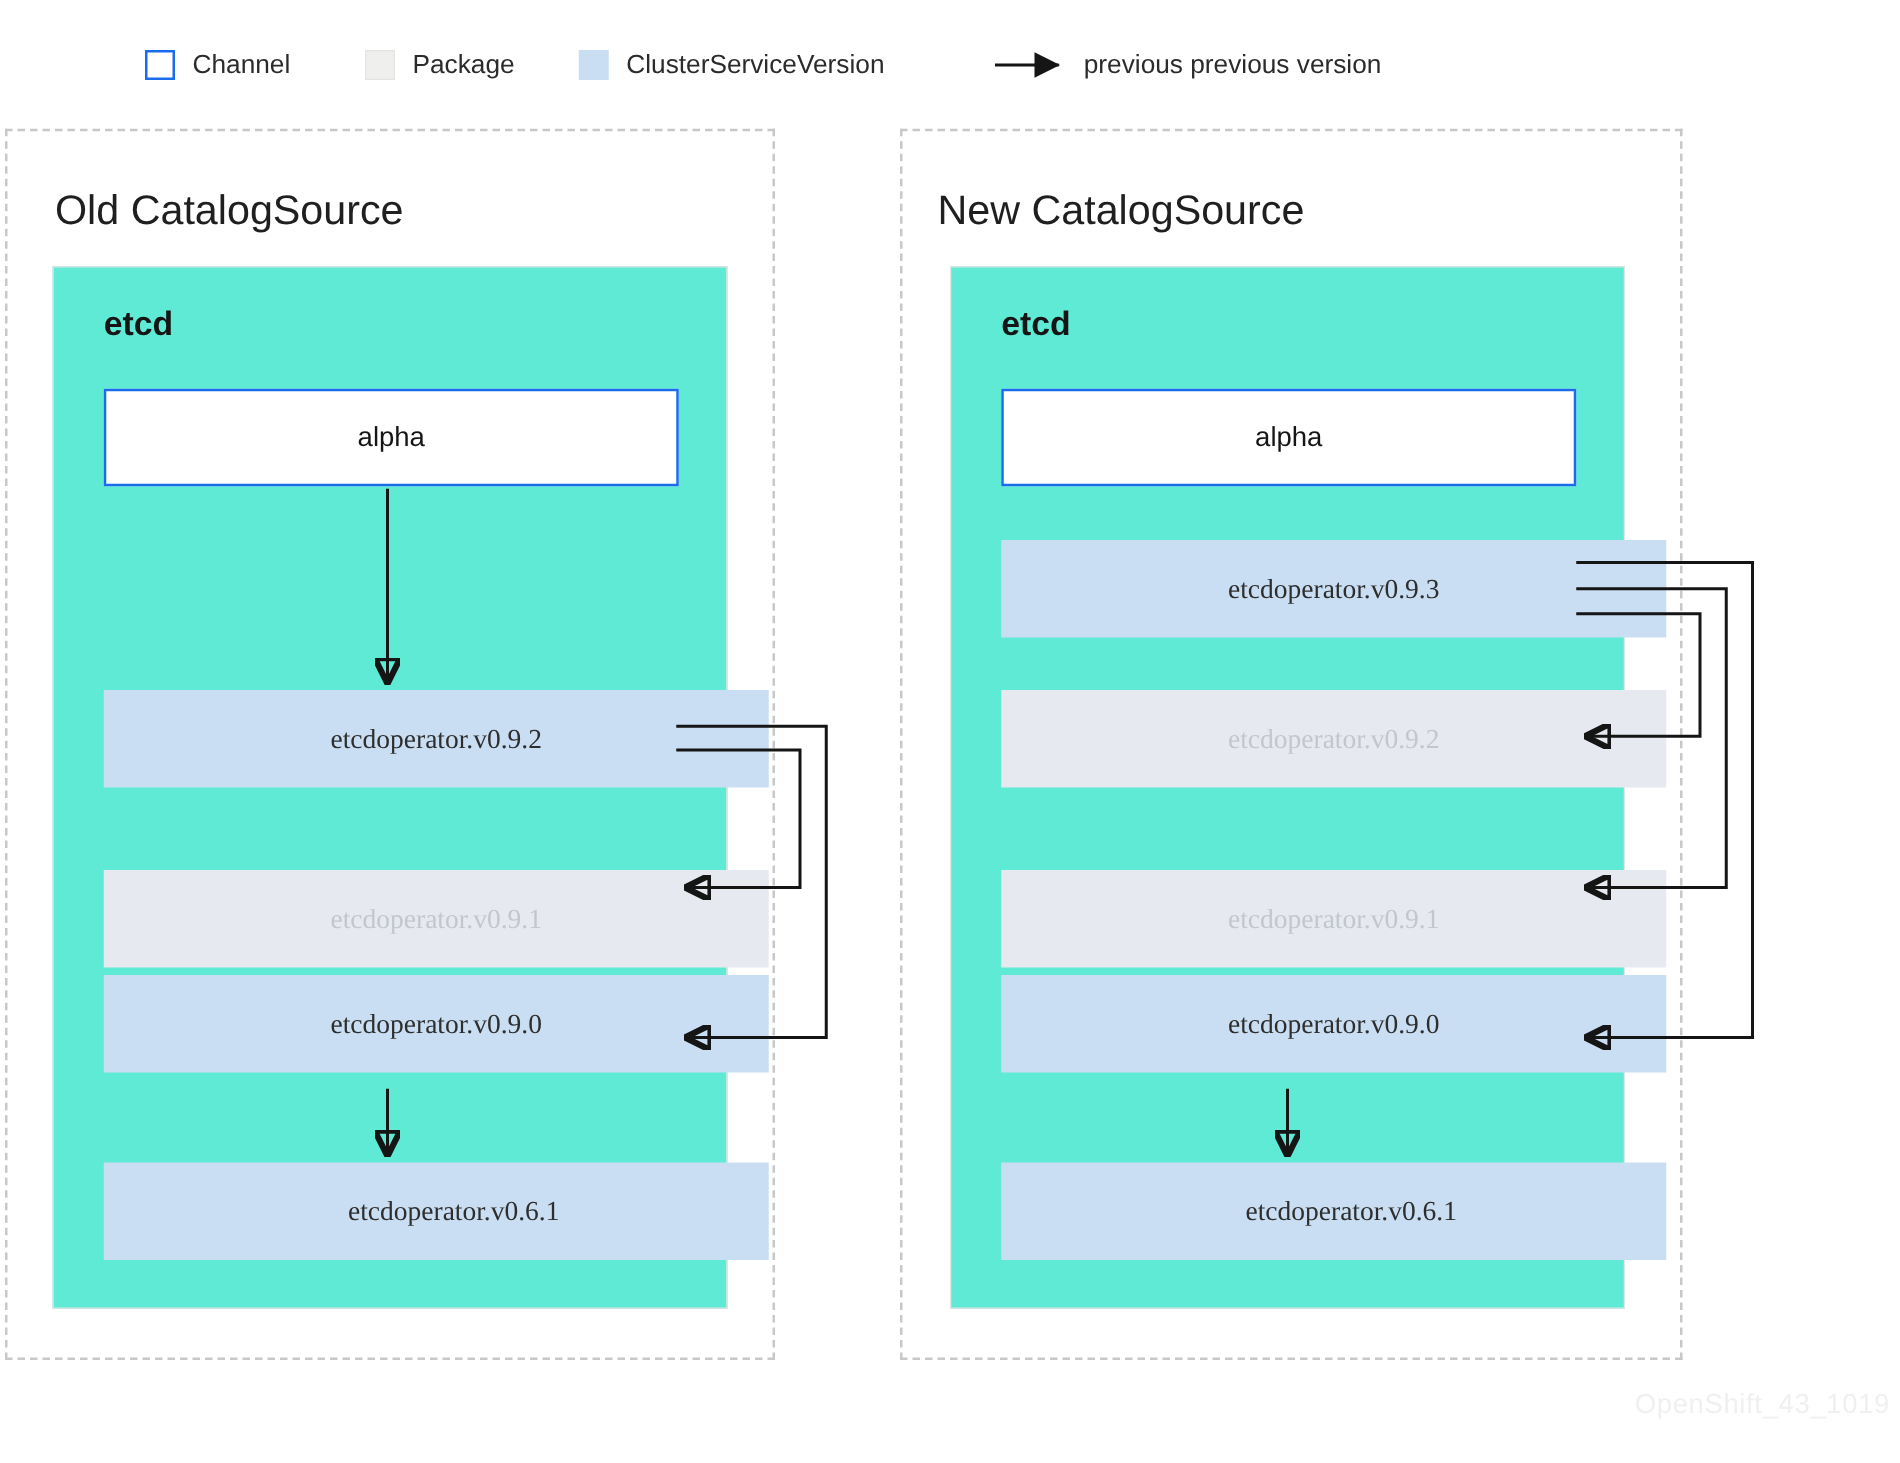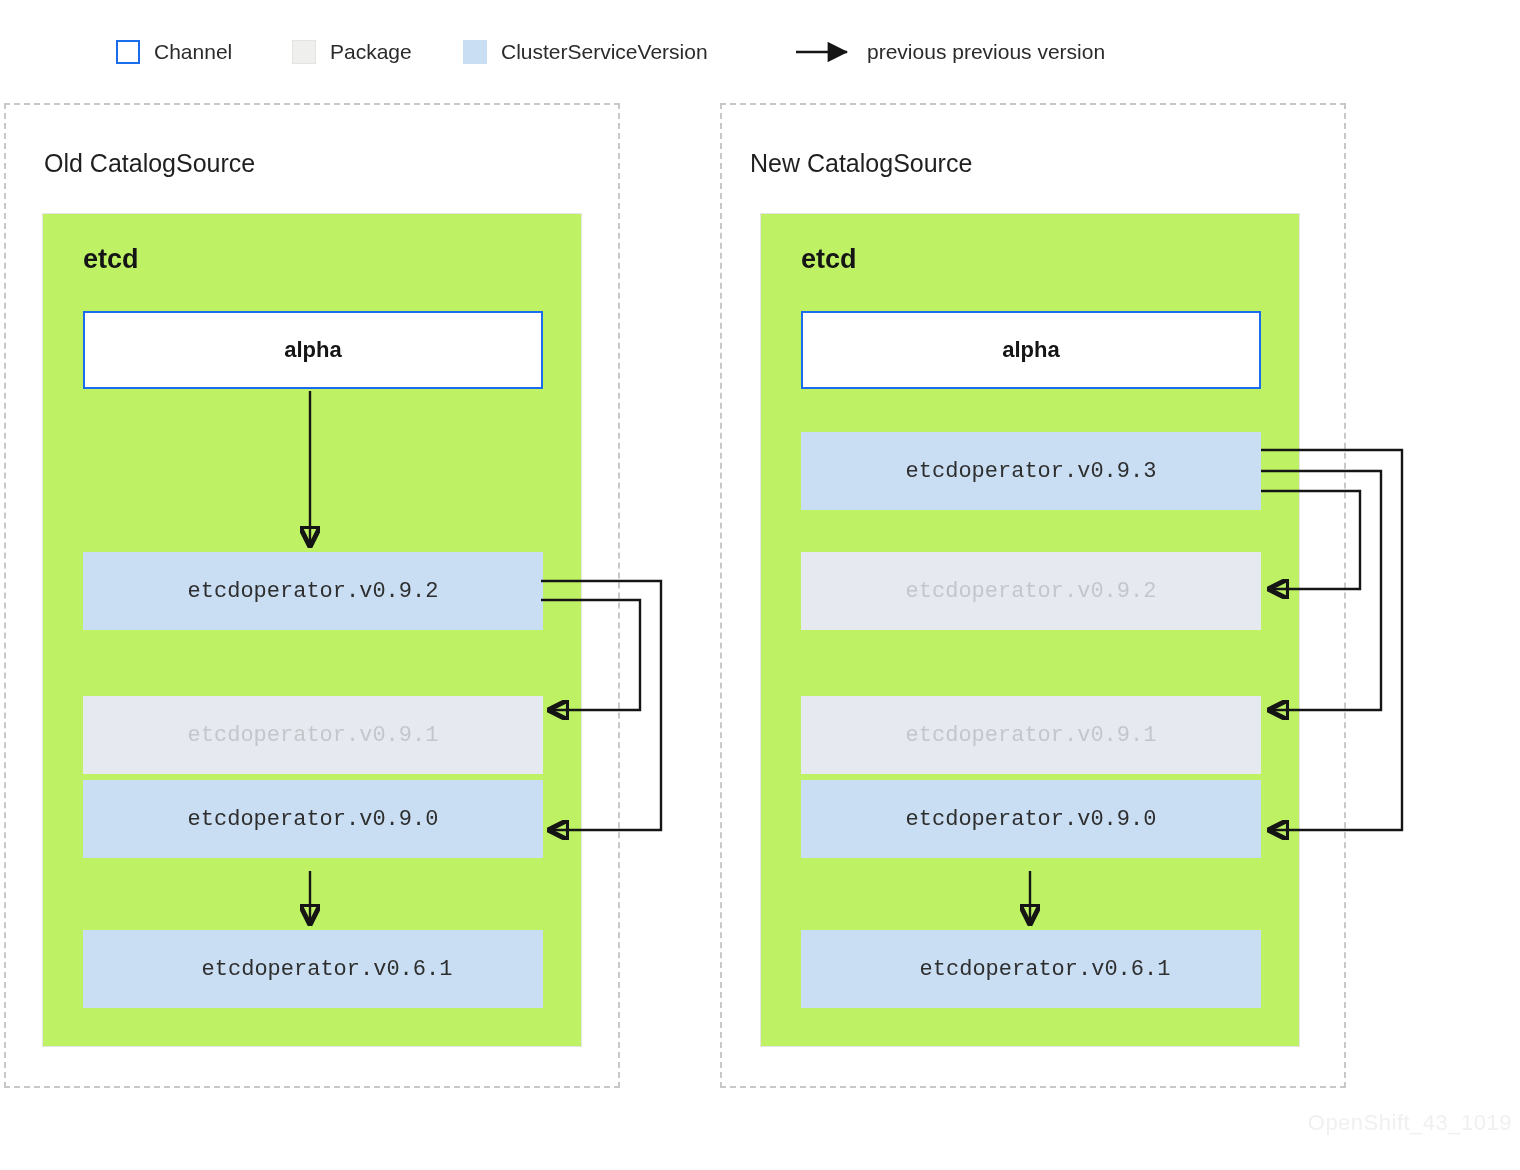--- a/index.html
+++ b/index.html
@@ -26,49 +26,49 @@
 
   
   .panel {
     position:absolute; top:103px; height:985px;
     border:2px dashed #c8c8c8; background:transparent;
   }
   .panel.old { left:4px;   width:616px; }
   .panel.new { left:720px; width:626px; }
   .panel-title {
     position:absolute; left:38px; top:44px;
-    font-size:25px; color:#1f1f1f;
+    font-size:33px; color:#1f1f1f;
   }
   .panel.new .panel-title { left:28px; }
 
   
   .package-box {
     position:absolute; top:108px; width:540px; height:834px;
-    background:#bef264; border:1px solid #e4e4e4;
+    background:#5eead4; border:1px solid #e4e4e4;
   }
   .panel.old .package-box { left:36px; }
   .panel.new .package-box { left:38px; }
   .package-name {
     position:absolute; left:40px; top:30px;
     font-size:27px; font-weight:bold; color:#151515;
   }
 
   
   .channel-box {
     position:absolute; left:40px; top:97px; width:460px; height:78px;
     background:#ffffff; border:2px solid #1a6cec;
     display:flex; align-items:center; justify-content:center;
-    font-size:22px; font-weight:bold; color:#151515;
+    font-size:22px; font-weight:normal; color:#151515;
   }
 
   
   .csv-row {
-    position:absolute; left:40px; width:460px; height:78px;
+    position:absolute; left:40px; width:532px; height:78px;
     display:flex; align-items:center; justify-content:center;
-    font-family:Liberation Mono, monospace;
+    font-family:Liberation Serif, serif;
     font-size:22px; color:#2e2e2e;
     background:#c9def3;
   }
   .csv-row.skipped { background:#e6eaf0; color:#c3c7cc; }
 
   
   .slot-a { top:218px; }
   .slot-b { top:338px; }
   .slot-c { top:482px; }
   .slot-d { top:566px; }

